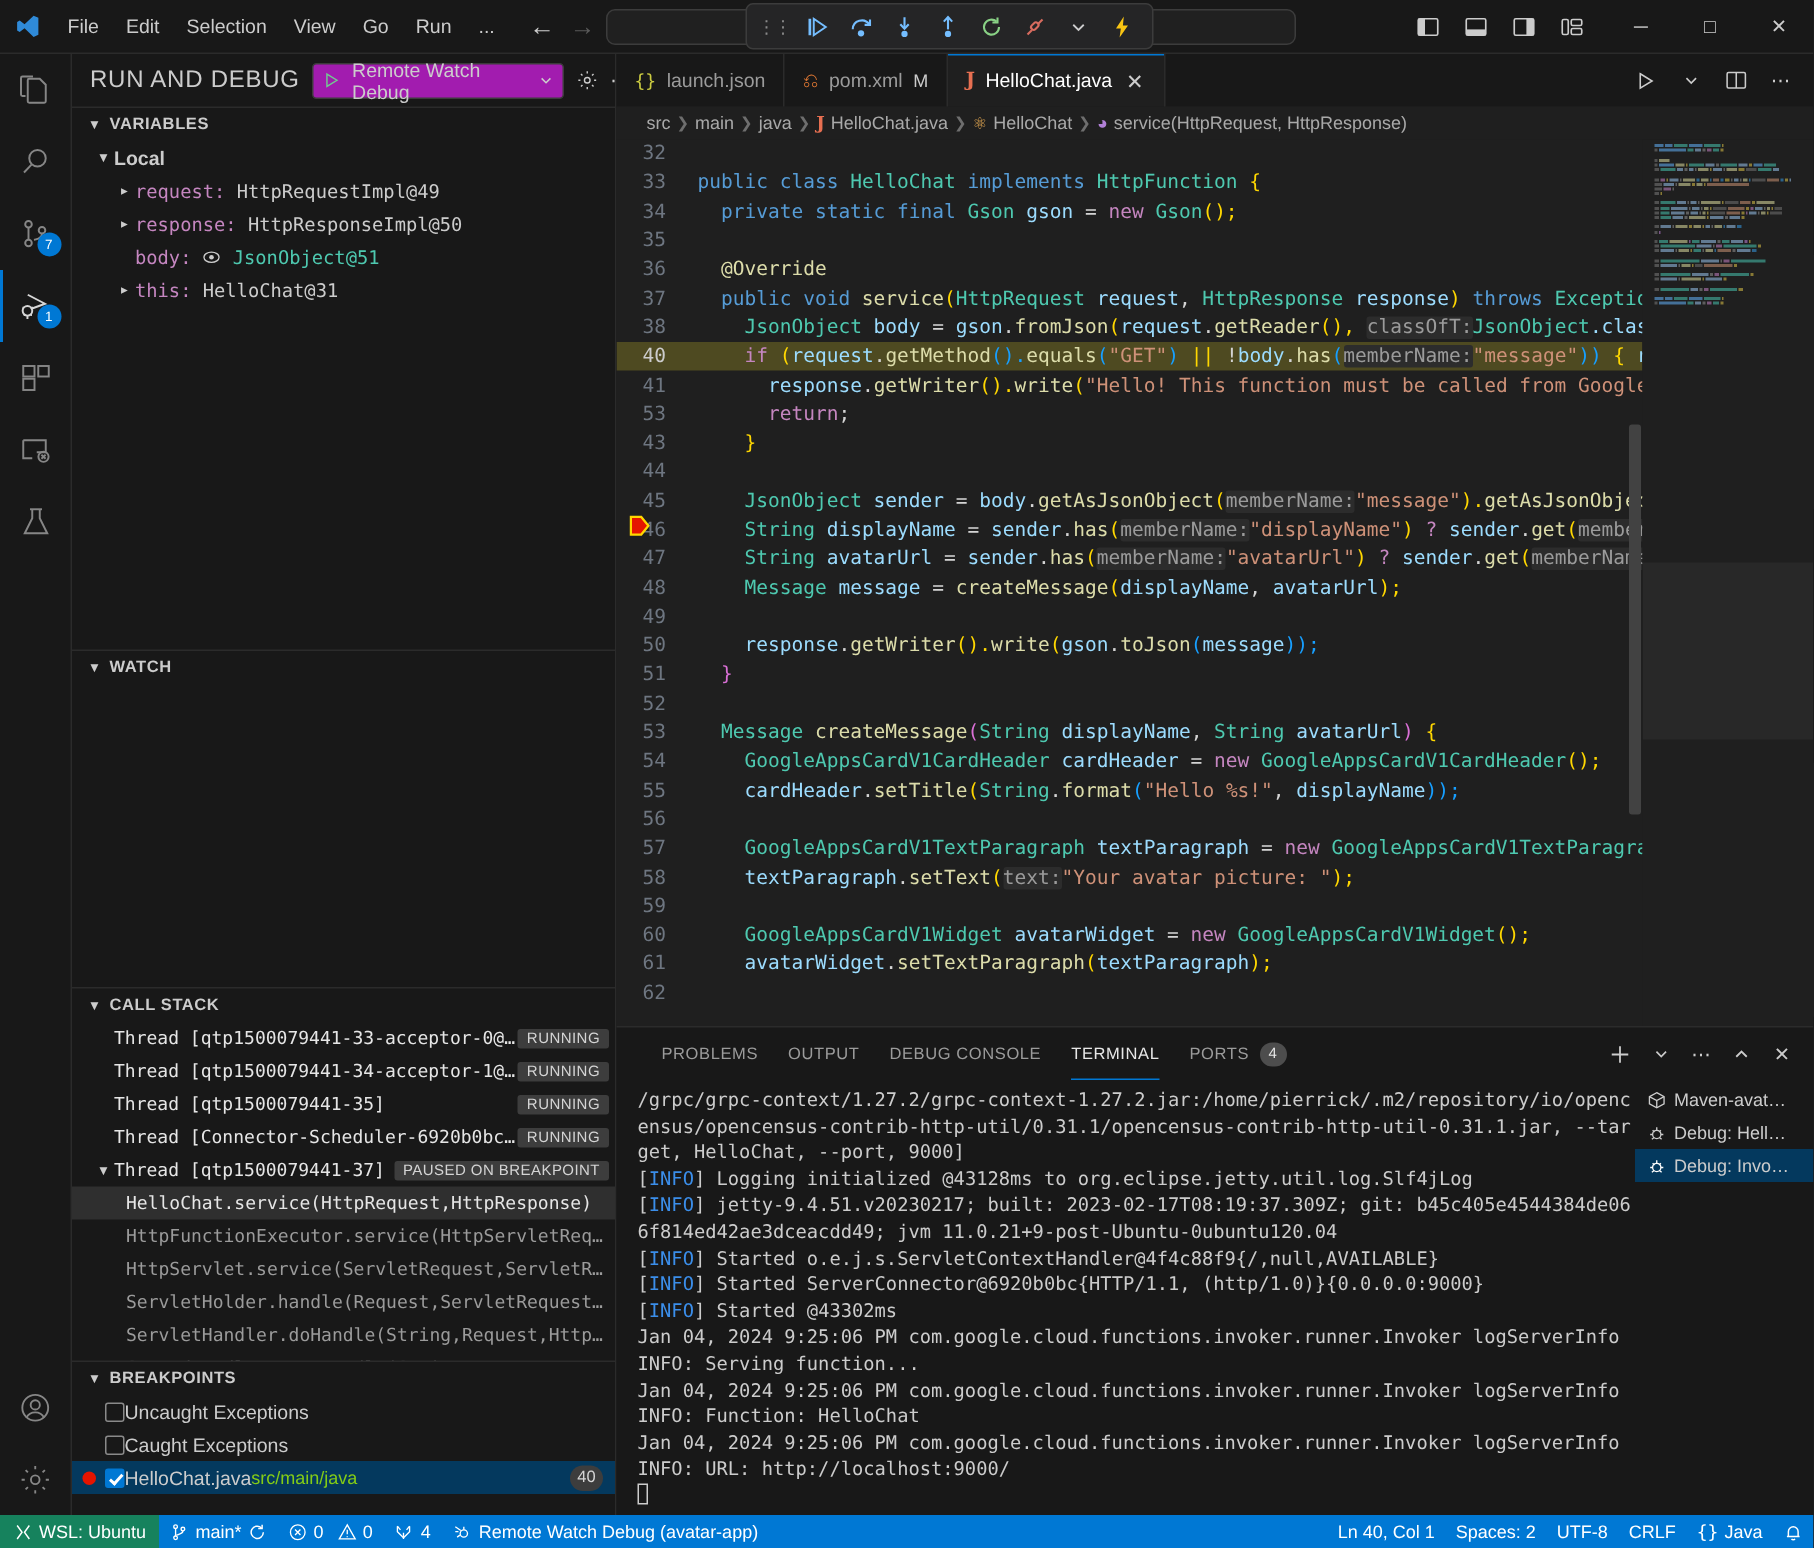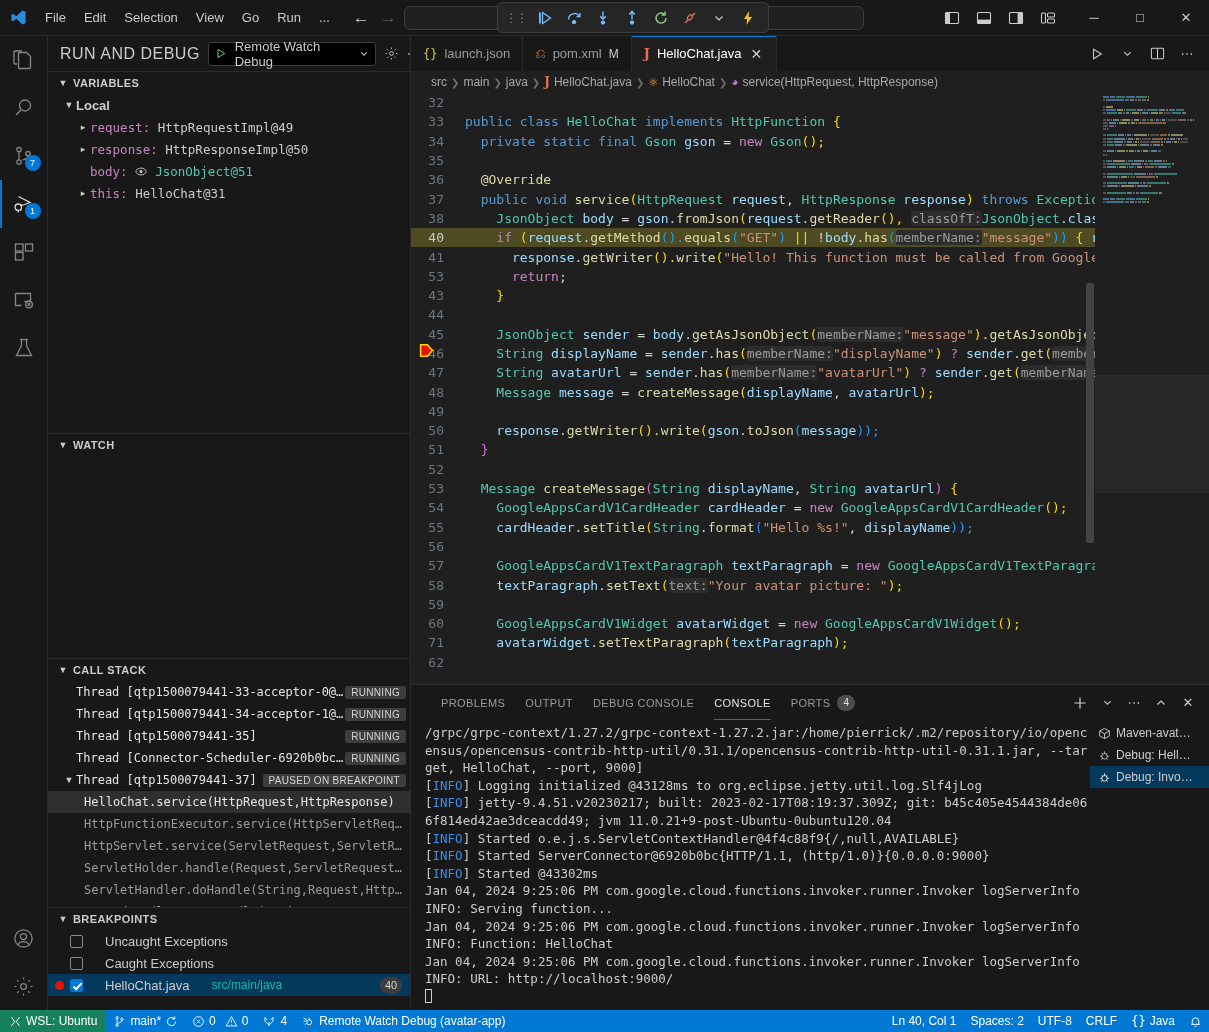--- a/index.html
+++ b/index.html
@@ -62,21 +62,21 @@
   }
   .ab-spacer { flex: 1; }
 
   
   .sidebar { width: 363px; background: #181818; display: flex; flex-direction: column; flex: none; border-right: 1px solid #2b2b2b; }
   .sb-header {
     height: 35px; display: flex; align-items: center; padding: 0 8px 0 12px; gap: 8px; flex: none;
   }
   .sb-title { font-size: 16px; letter-spacing: .5px; color: #cccccc; font-weight: 400; white-space: nowrap; }
   .launch-select {
-    display: flex; align-items: center; gap: 8px; background: #000000; border: 1px solid #3c3c3c;
+    display: flex; align-items: center; gap: 8px; background: #a21caf; border: 1px solid #3c3c3c;
     border-radius: 3px; height: 24px; padding: 0 6px; min-width: 168px; color: #cccccc; font-size: 13px;
   }
   .sb-icon-btn { width: 22px; height: 22px; display: flex; align-items: center; justify-content: center; color: #cccccc; border-radius: 4px; }
 
   .section { display: flex; flex-direction: column; min-height: 0; border-top: 1px solid #2b2b2b; }
   .section-head {
     height: 22px; display: flex; align-items: center; gap: 3px; padding-left: 8px; flex: none;
   }
   .section-head .chev { font-size: 9px; width: 14px; text-align: center; color: #cccccc; }
   .section-name { font-size: 11px; font-weight: bold; letter-spacing: .4px; color: #cccccc; }
@@ -90,30 +90,30 @@
 
   .stack-row { height: 22px; display: flex; align-items: center; font-size: 13px; white-space: nowrap; overflow: hidden; padding-right: 4px; }
   .stack-row.selected { background: #2f2f2f; }
   .stack-label { overflow: hidden; text-overflow: ellipsis; }
   .stack-label.dim { color: #9b9b9b; font-family: "DejaVu Sans Mono", monospace; font-size: 12px; }
   .stack-label.strong { color: #e6e6e6; font-family: "DejaVu Sans Mono", monospace; font-size: 12px; }
   .badge-state {
     margin-left: auto; background: #3d3d3d; color: #d4d4d4; font-size: 10px; letter-spacing: .3px;
     padding: 1px 6px; border-radius: 2px; flex: none;
   }
-  .bp-row { height: 22px; display: flex; align-items: center; gap: 22px; font-size: 13px; padding-left: 22px; }
+  .bp-row { height: 22px; display: flex; align-items: center; gap: 0; font-size: 13px; padding-left: 22px; }
   .bp-row.selected { background: #04395e; }
   .cbox { width: 13px; height: 13px; border: 1px solid #8a8a8a; background: transparent; border-radius: 2px; flex: none; }
   .cbox.checked { background: #0078d4; border-color: #0078d4; position: relative; }
   .cbox.checked::after {
     content: ''; position: absolute; left: 4px; top: 1px; width: 3px; height: 7px;
     border: solid #fff; border-width: 0 2px 2px 0; transform: rotate(42deg);
   }
   .bp-dot { width: 9px; height: 9px; border-radius: 50%; background: #e51400; flex: none; position: absolute; left: 7px; }
-  .bp-path { color: #14b8a6; font-size: 12px; }
+  .bp-path { color: #84cc16; font-size: 12px; }
   .bp-line-badge {
     margin-left: auto; background: #3d3d3d; color: #d4d4d4; font-size: 11px;
     width: 22px; height: 17px; line-height: 17px; text-align: center; border-radius: 9px; margin-right: 8px;
   }
 
   
   .editor-area { flex: 1; display: flex; flex-direction: column; min-width: 0; background: #1f1f1f; }
   .tabs-row { height: 35px; display: flex; background: #181818; flex: none; }
   .tab {
     display: flex; align-items: center; gap: 7px; padding: 0 12px; font-size: 13px;
@@ -609,21 +609,21 @@
               <div class="code-line"><span class="gutter-num">51</span><span class="code-text"><span class="t-plain">  </span><span class="t-brace-p">}</span></span></div>
               <div class="code-line"><span class="gutter-num">52</span><span class="code-text"></span></div>
               <div class="code-line"><span class="gutter-num">53</span><span class="code-text"><span class="t-plain">  </span><span class="t-type">Message </span><span class="t-fn">createMessage</span><span class="t-brace-p">(</span><span class="t-type">String </span><span class="t-var">displayName</span><span class="t-op">, </span><span class="t-type">String </span><span class="t-var">avatarUrl</span><span class="t-brace-p">) </span><span class="t-brace-y">{</span></span></div>
               <div class="code-line"><span class="gutter-num">54</span><span class="code-text"><span class="t-plain">    </span><span class="t-type">GoogleAppsCardV1CardHeader </span><span class="t-var">cardHeader </span><span class="t-op">= </span><span class="t-kw2">new </span><span class="t-type">GoogleAppsCardV1CardHeader</span><span class="t-brace-y">();</span></span></div>
               <div class="code-line"><span class="gutter-num">55</span><span class="code-text"><span class="t-plain">    </span><span class="t-var">cardHeader</span><span class="t-op">.</span><span class="t-fn">setTitle</span><span class="t-brace-y">(</span><span class="t-type">String</span><span class="t-op">.</span><span class="t-fn">format</span><span class="t-brace-b">(</span><span class="t-str">"Hello %s!"</span><span class="t-op">, </span><span class="t-var">displayName</span><span class="t-brace-b">));</span></span></div>
               <div class="code-line"><span class="gutter-num">56</span><span class="code-text"></span></div>
               <div class="code-line"><span class="gutter-num">57</span><span class="code-text"><span class="t-plain">    </span><span class="t-type">GoogleAppsCardV1TextParagraph </span><span class="t-var">textParagraph </span><span class="t-op">= </span><span class="t-kw2">new </span><span class="t-type">GoogleAppsCardV1TextParagra</span></span></div>
               <div class="code-line"><span class="gutter-num">58</span><span class="code-text"><span class="t-plain">    </span><span class="t-var">textParagraph</span><span class="t-op">.</span><span class="t-fn">setText</span><span class="t-brace-y">(</span><span class="t-hint">text:</span><span class="t-str">"Your avatar picture: "</span><span class="t-brace-y">);</span></span></div>
               <div class="code-line"><span class="gutter-num">59</span><span class="code-text"></span></div>
               <div class="code-line"><span class="gutter-num">60</span><span class="code-text"><span class="t-plain">    </span><span class="t-type">GoogleAppsCardV1Widget </span><span class="t-var">avatarWidget </span><span class="t-op">= </span><span class="t-kw2">new </span><span class="t-type">GoogleAppsCardV1Widget</span><span class="t-brace-y">();</span></span></div>
-              <div class="code-line"><span class="gutter-num">71</span><span class="code-text"><span class="t-plain">    </span><span class="t-var">avatarWidget</span><span class="t-op">.</span><span class="t-fn">setTextParagraph</span><span class="t-brace-y">(</span><span class="t-var">textParagraph</span><span class="t-brace-y">);</span></span></div>
+              <div class="code-line"><span class="gutter-num">61</span><span class="code-text"><span class="t-plain">    </span><span class="t-var">avatarWidget</span><span class="t-op">.</span><span class="t-fn">setTextParagraph</span><span class="t-brace-y">(</span><span class="t-var">textParagraph</span><span class="t-brace-y">);</span></span></div>
               <div class="code-line"><span class="gutter-num">62</span><span class="code-text"></span></div>
             </div>
           <svg class="bp-arrow" style="top:249px" width="17" height="17" viewBox="0 0 16 16">
             <path d="M1.5 2.5h6.5l4.5 5.5-4.5 5.5H1.5z" fill="#e51400" stroke="#ffd700" stroke-width="1.4"></path>
           </svg>
           <div class="editor-scrollbar">
             <div class="scroll-thumb" style="top:190px;height:260px"></div>
           </div>
         </div>
         <div class="minimap">
@@ -928,21 +928,21 @@
           <div class="ptab">
               <span>PROBLEMS</span>
             </div>
           <div class="ptab">
               <span>OUTPUT</span>
             </div>
           <div class="ptab">
               <span>DEBUG CONSOLE</span>
             </div>
           <div class="ptab active">
-              <span>CONSOLE</span>
+              <span>TERMINAL</span>
             </div>
           <div class="ptab">
             <span>PORTS</span>
             <span class="ptab-badge">4</span>
           </div>
           <div class="panel-actions">
             <div class="pa-btn">
               <svg width="16" height="16" viewBox="0 0 16 16">
                   <path d="M8 2.5v11M2.5 8h11" stroke="#cccccc" stroke-width="1.2"></path>
                 </svg>

